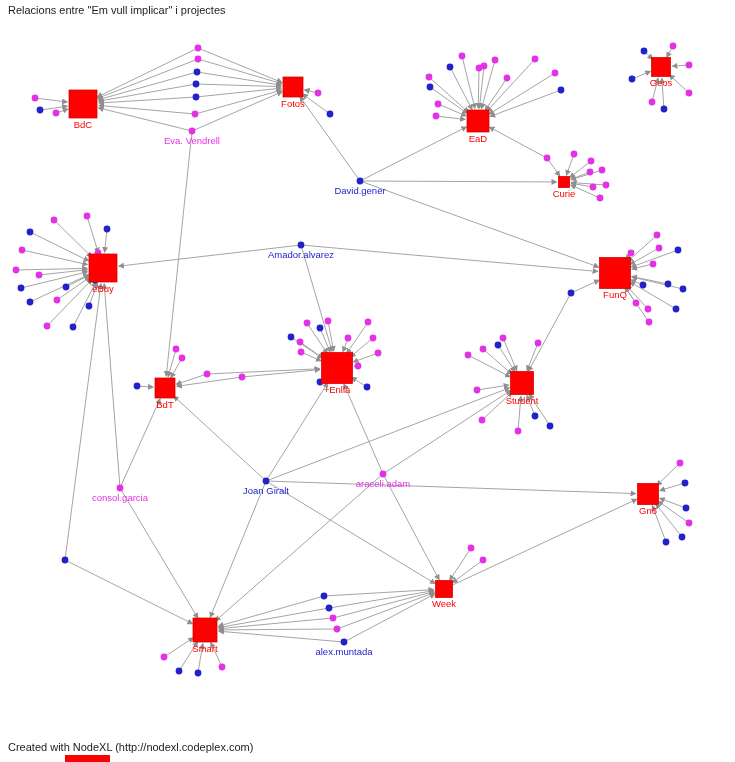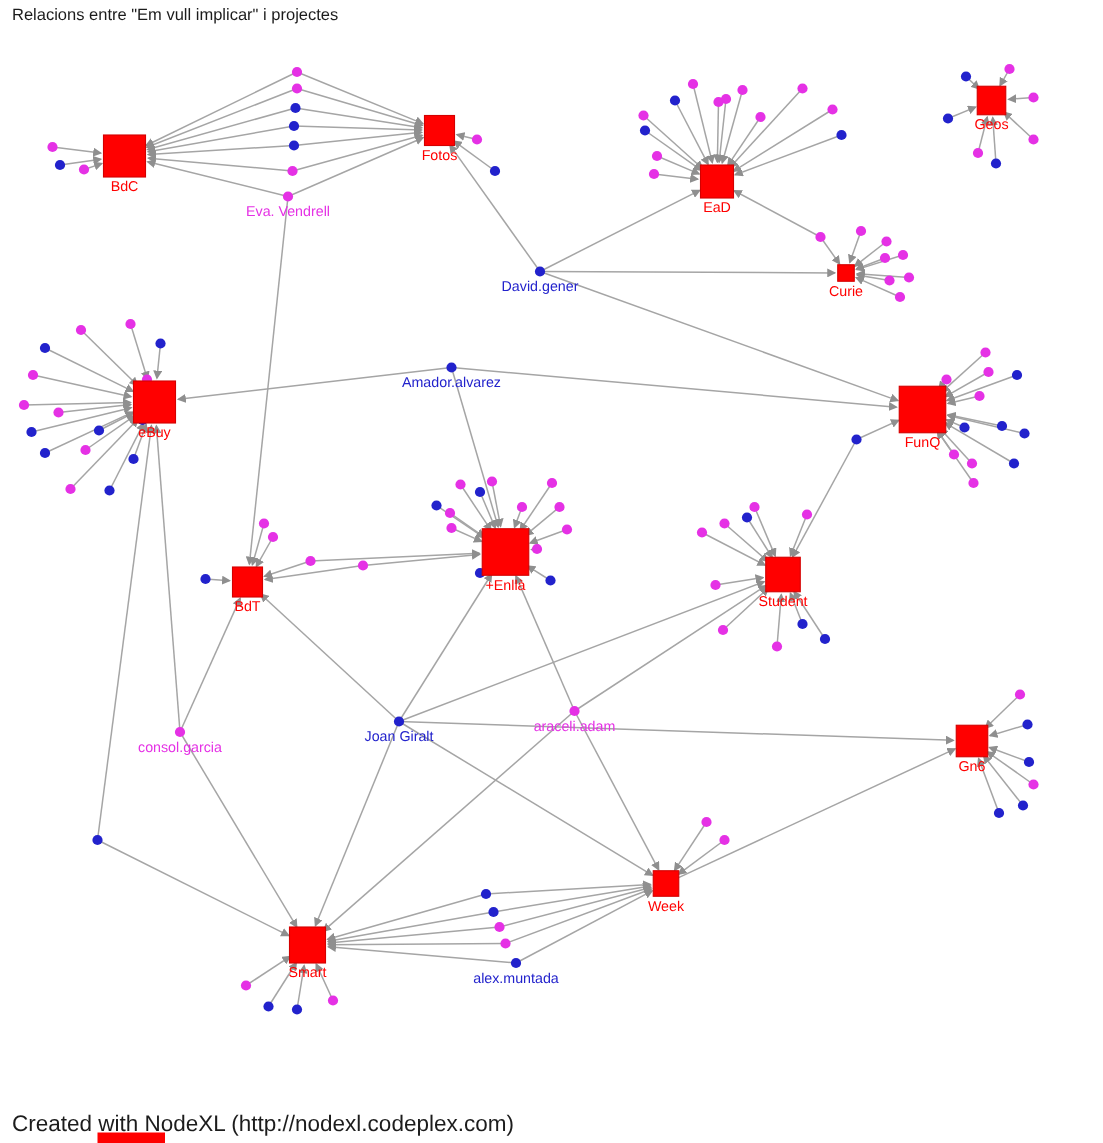--- a/index.html
+++ b/index.html
@@ -1,19 +1,19 @@
 <!DOCTYPE html>
 <html><head>
 <meta charset="utf-8">
 <style>
   html,body{margin:0;padding:0;background:#ffffff;}
   body{width:735px;height:762px;position:relative;overflow:hidden;
        font-family:"Liberation Sans", sans-serif;}
   .title{position:absolute;left:8px;top:4px;font-size:11px;color:#1c1c1c;white-space:nowrap;}
-  .footer{position:absolute;left:8px;top:741px;font-size:15px;color:#1c1c1c;white-space:nowrap;}
+  .footer{position:absolute;left:8px;top:741px;font-size:11px;color:#1c1c1c;white-space:nowrap;}
   #graph{position:absolute;left:0;top:0;}
   #redmark{position:absolute;}
   svg text{font-family:"Liberation Sans", sans-serif;}
 </style>
 </head>
 <body>
 
 <div class="title">Relacions entre "Em vull implicar" i projectes</div>
 
 <svg id="graph" width="735" height="762" viewBox="0 0 735 762">

